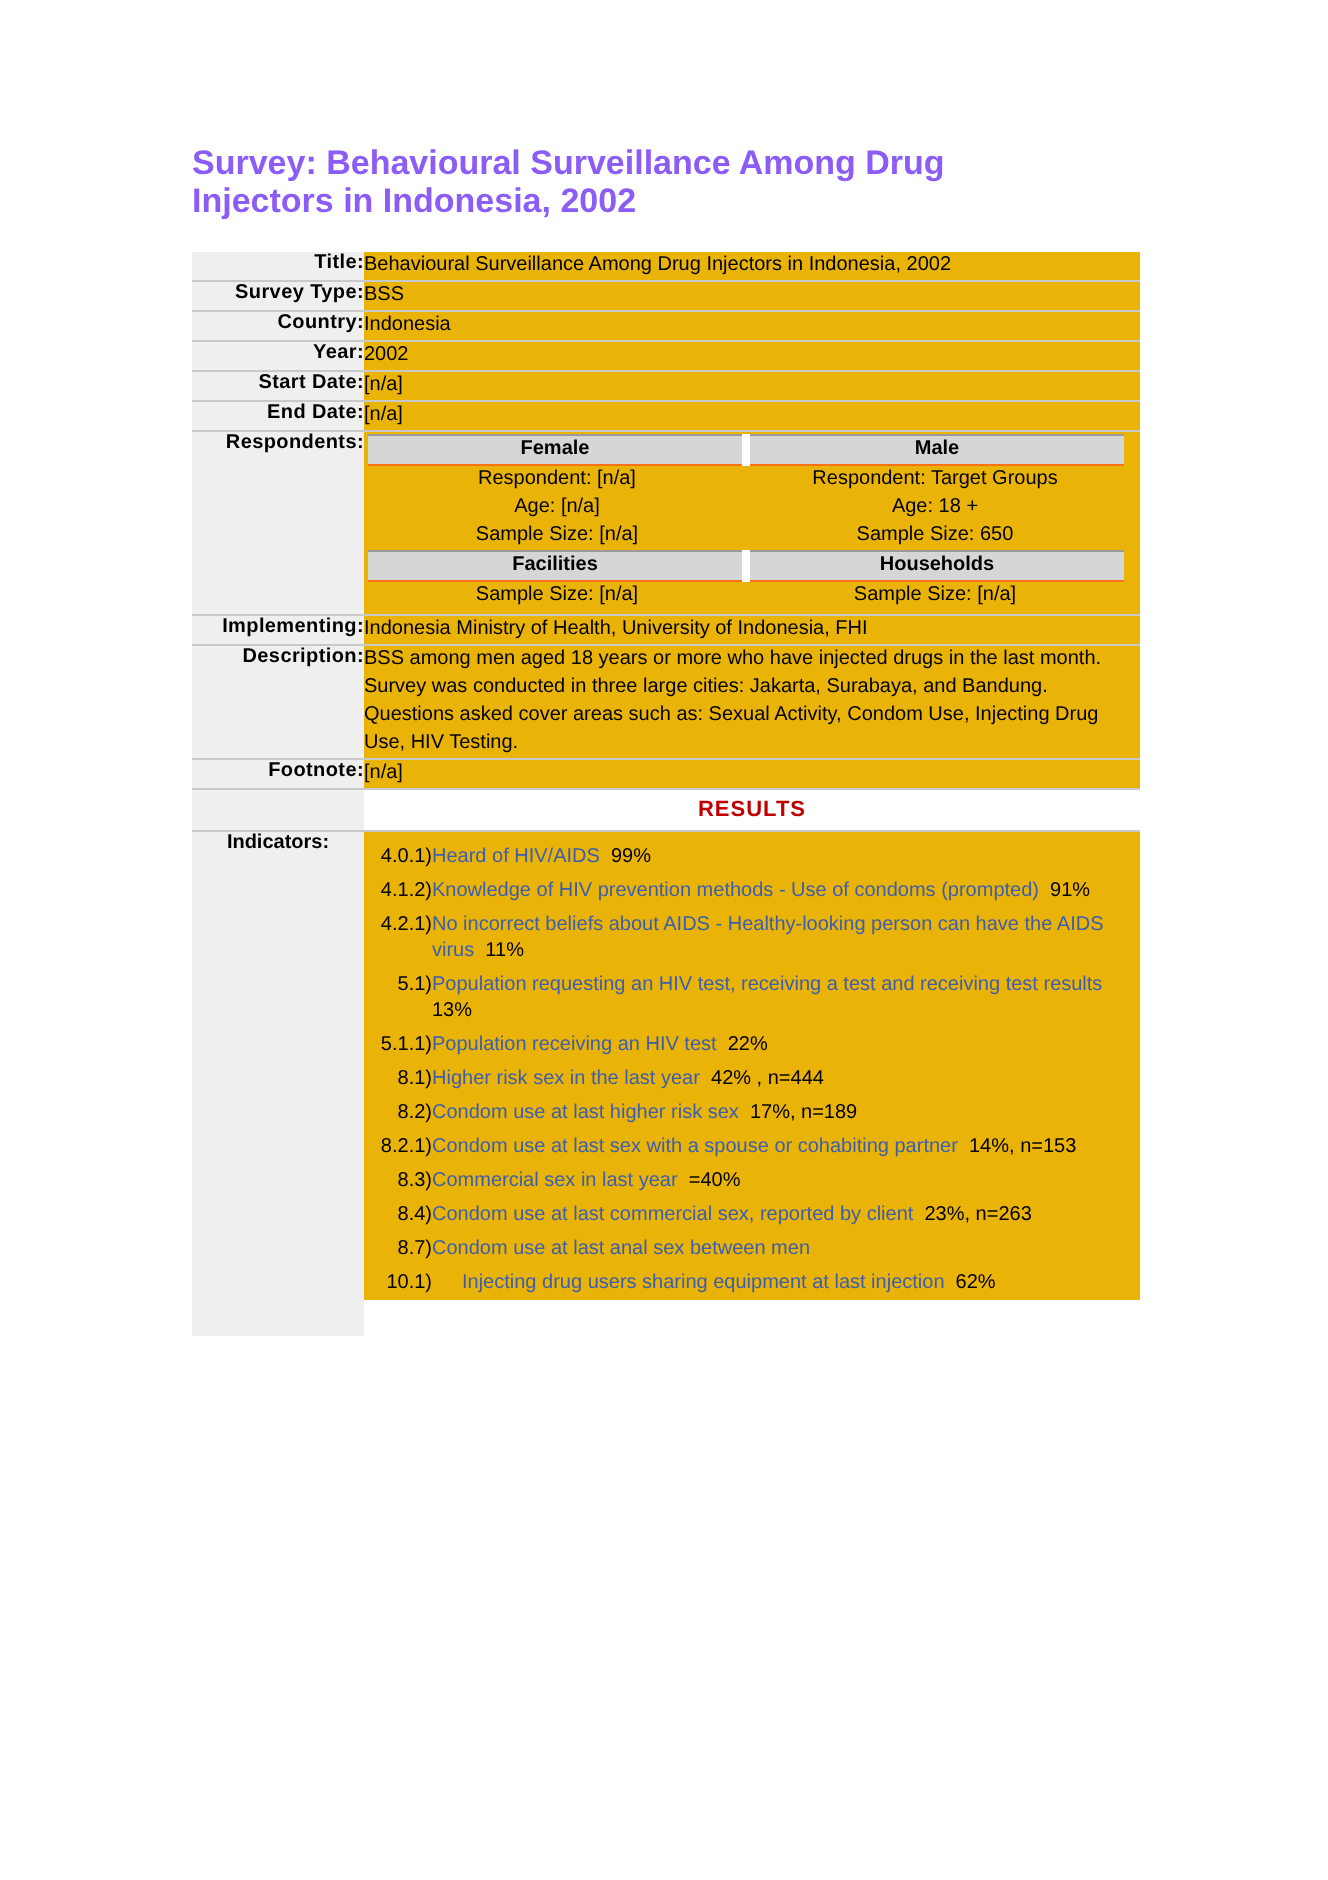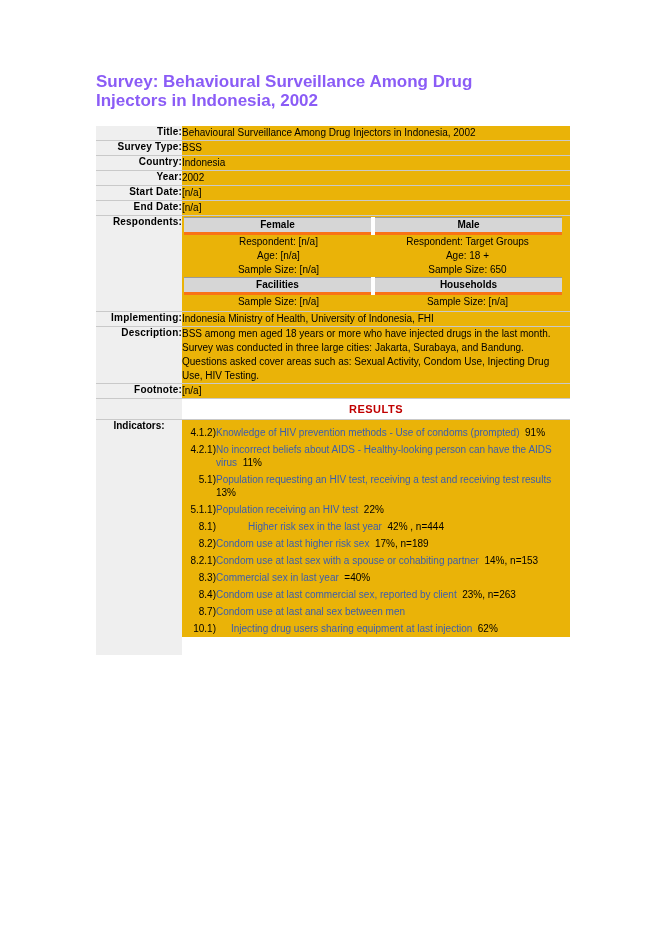--- a/index.html
+++ b/index.html
@@ -72,21 +72,21 @@
   .resp-table td {
     font-size: 10px;
     padding: 2px 0;
     text-align: center;
     width: 50%;
   }
   .resp-table td.grp {
     background: #D6D6D6;
     font-weight: bold;
     border-top: 1px solid #9a9a9a;
-    border-bottom: 3px solid #f97316;
+    border-bottom: 1px solid #f97316;
     margin-left: 36px;
   }
   .resp-table td.grp.left { border-right: 4px solid #ffffff; }
   .results-head {
     color: #C00000;
     font-weight: bold;
     font-size: 11px;
     text-align: center;
     letter-spacing: 0.5px;
     padding: 4px 0 4px 0;
@@ -229,38 +229,42 @@
         <td class="results-cell">
           <div class="results-head">RESULTS</div>
         </td>
       </tr>
       <tr>
         <td class="indicators-label-cell noline">Indicators:</td>
         <td class="value noline" style="border-top:none; padding-top:4px;">
           <table class="indicators">
             <tbody>
                   <tr>
+                    <td class="ind-num">4.0.1)</td>
+                    <td class="ind-text"><a class="ind-link" href="#" style="text-decoration: none;">Heard of HIV/AIDS</a><span class="ind-val">&nbsp; 99%</span></td>
+                  </tr>
+                  <tr>
                     <td class="ind-num">4.1.2)</td>
                     <td class="ind-text"><a class="ind-link" href="#" style="text-decoration: none;">Knowledge of HIV prevention methods - Use of condoms (prompted)</a><span class="ind-val">&nbsp; 91%</span></td>
                   </tr>
                   <tr>
                     <td class="ind-num">4.2.1)</td>
                     <td class="ind-text"><a class="ind-link" href="#" style="text-decoration: none;">No incorrect beliefs about AIDS - Healthy-looking person can have the AIDS virus</a><span class="ind-val">&nbsp; 11%</span></td>
                   </tr>
                   <tr>
                     <td class="ind-num">5.1)</td>
                     <td class="ind-text"><a class="ind-link" href="#" style="text-decoration: none;">Population requesting an HIV test, receiving a test and receiving test results</a><span class="ind-val">&nbsp; 13%</span></td>
                   </tr>
                   <tr>
                     <td class="ind-num">5.1.1)</td>
                     <td class="ind-text"><a class="ind-link" href="#" style="text-decoration: none;">Population receiving an HIV test</a><span class="ind-val">&nbsp; 22%</span></td>
                   </tr>
                   <tr>
                     <td class="ind-num">8.1)</td>
-                    <td class="ind-text"><a class="ind-link" href="#" style="text-decoration: none; margin-left: 32px;">Higher risk sex in the last year</a><span class="ind-val">&nbsp; 42% , n=444</span></td>
+                    <td class="ind-text"><a class="ind-link" href="#" style="text-decoration: none;">Higher risk sex in the last year</a><span class="ind-val">&nbsp; 42% , n=444</span></td>
                   </tr>
                   <tr>
                     <td class="ind-num">8.2)</td>
                     <td class="ind-text"><a class="ind-link" href="#" style="text-decoration: none;">Condom use at last higher risk sex</a><span class="ind-val">&nbsp; 17%, n=189</span></td>
                   </tr>
                   <tr>
                     <td class="ind-num">8.2.1)</td>
                     <td class="ind-text"><a class="ind-link" href="#" style="text-decoration: none;">Condom use at last sex with a spouse or cohabiting partner</a><span class="ind-val">&nbsp; 14%, n=153</span></td>
                   </tr>
                   <tr>

